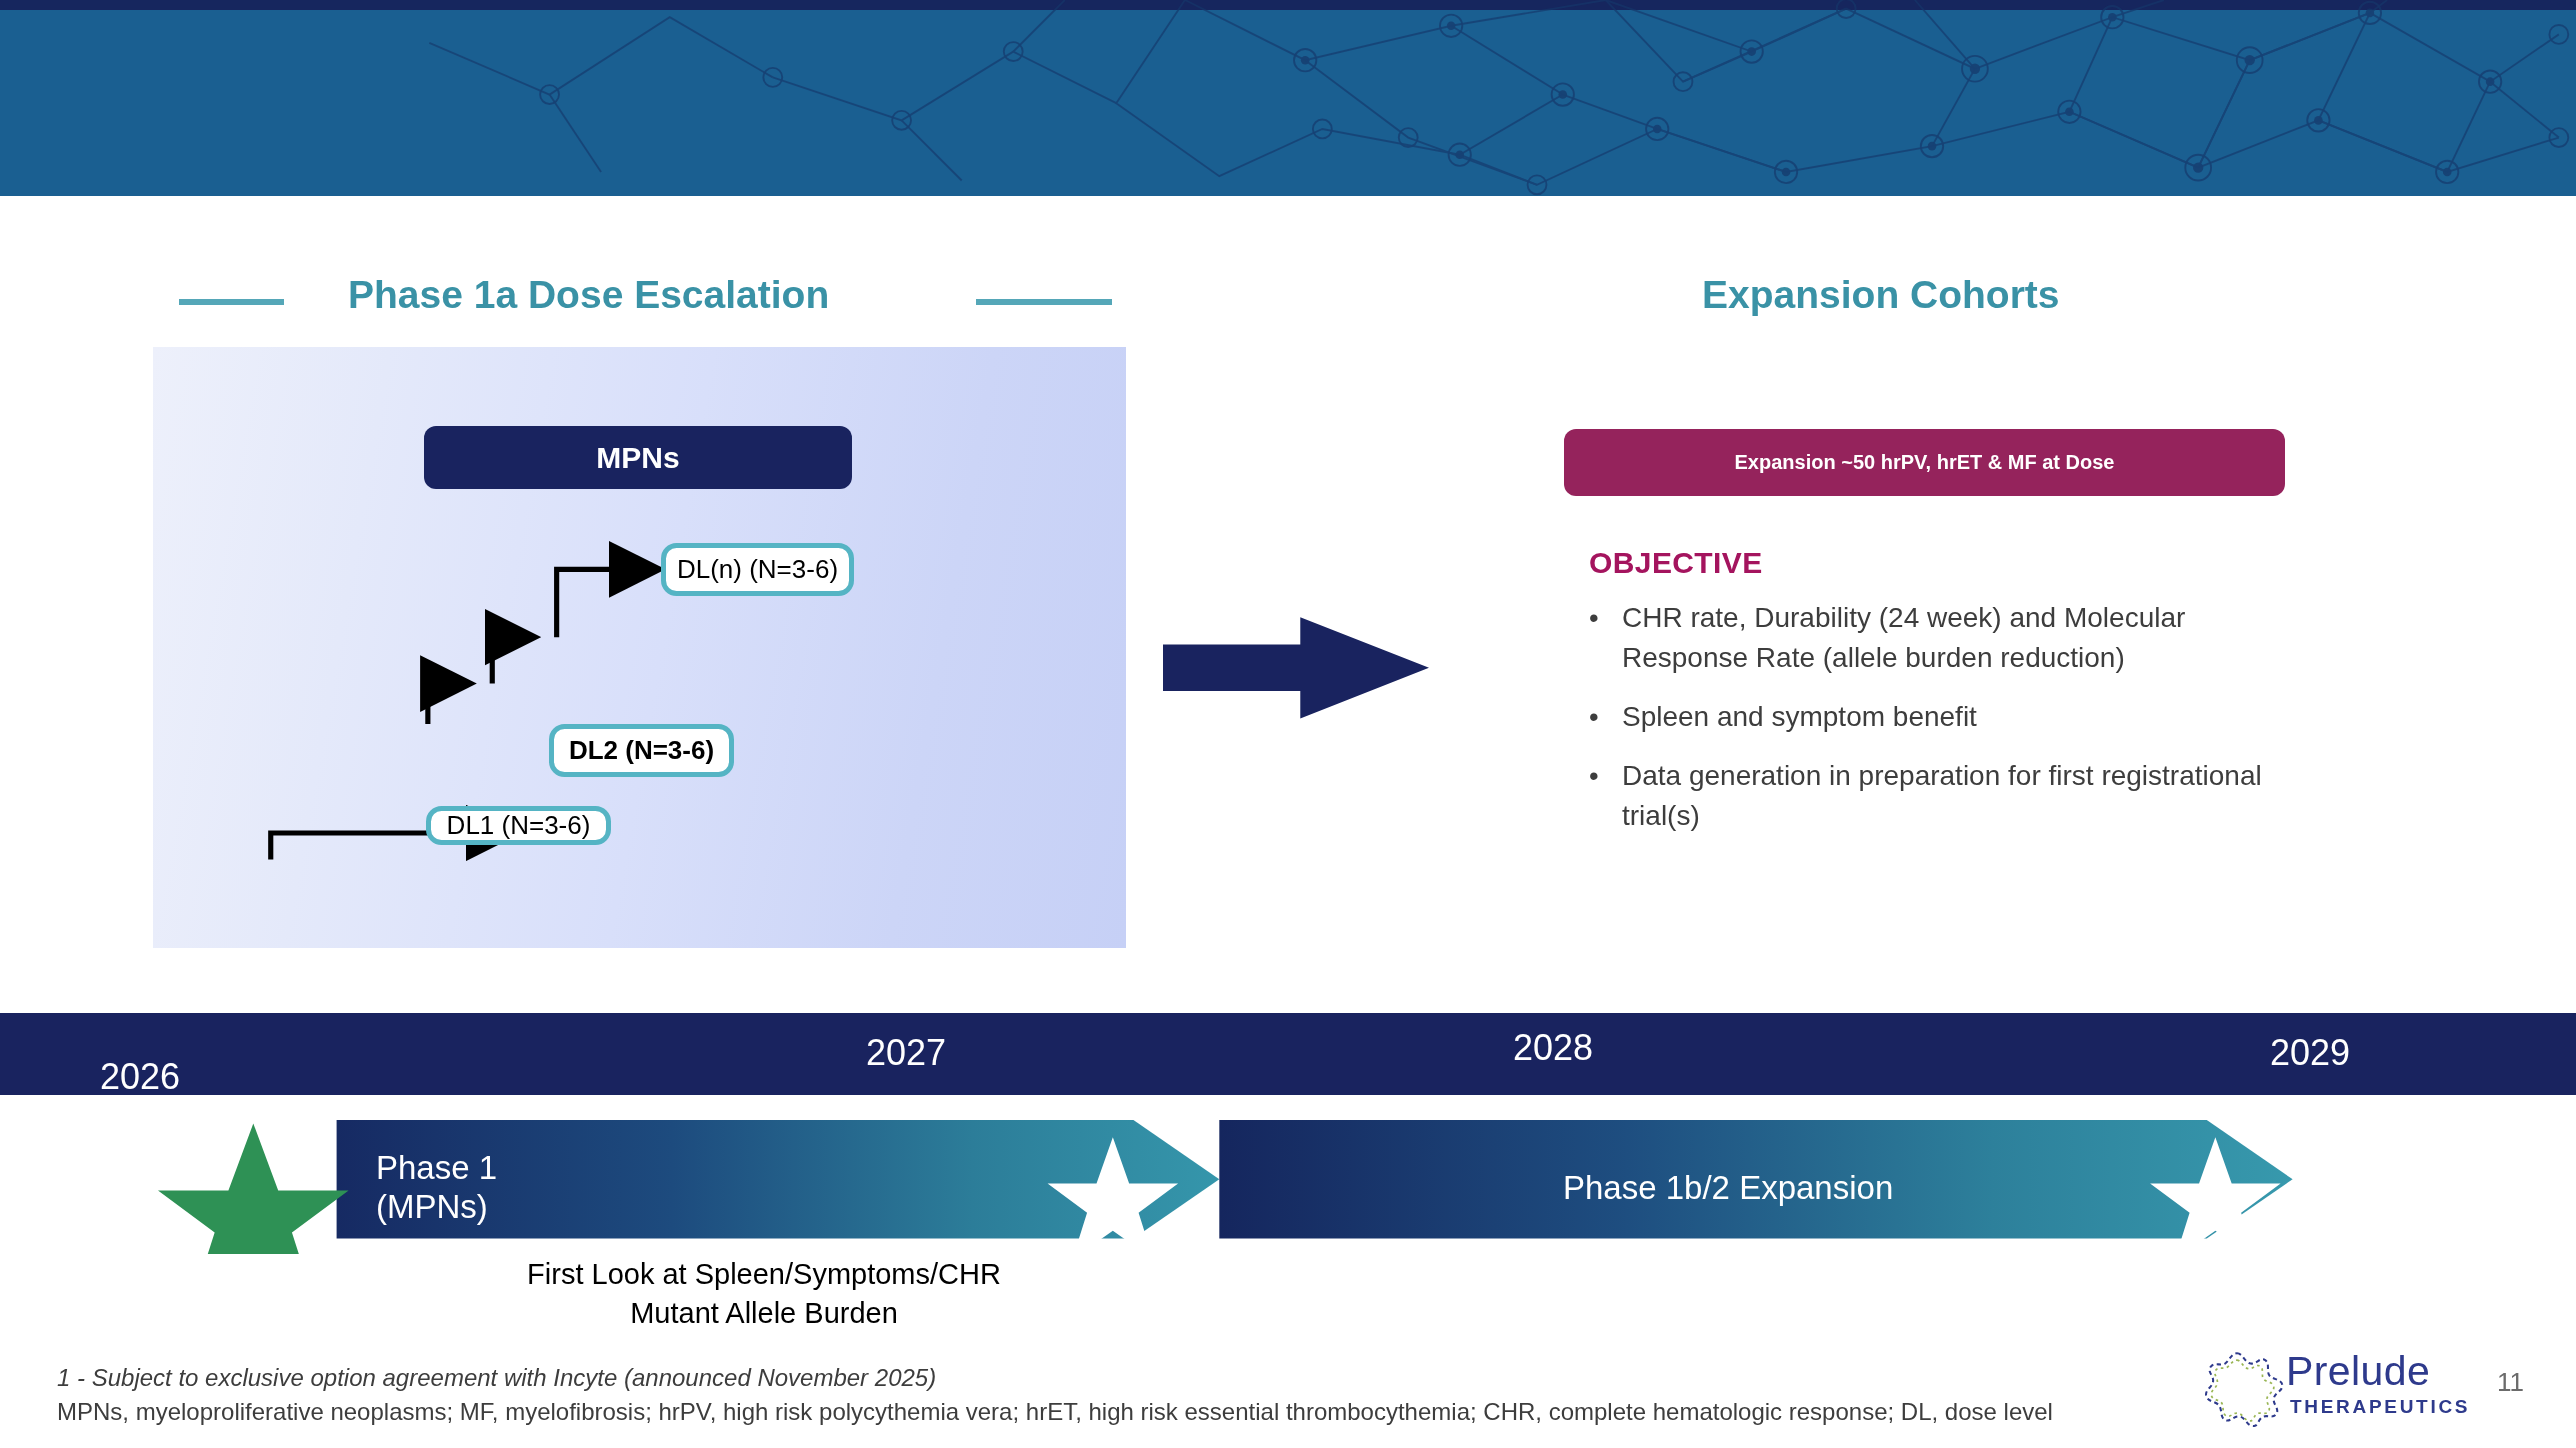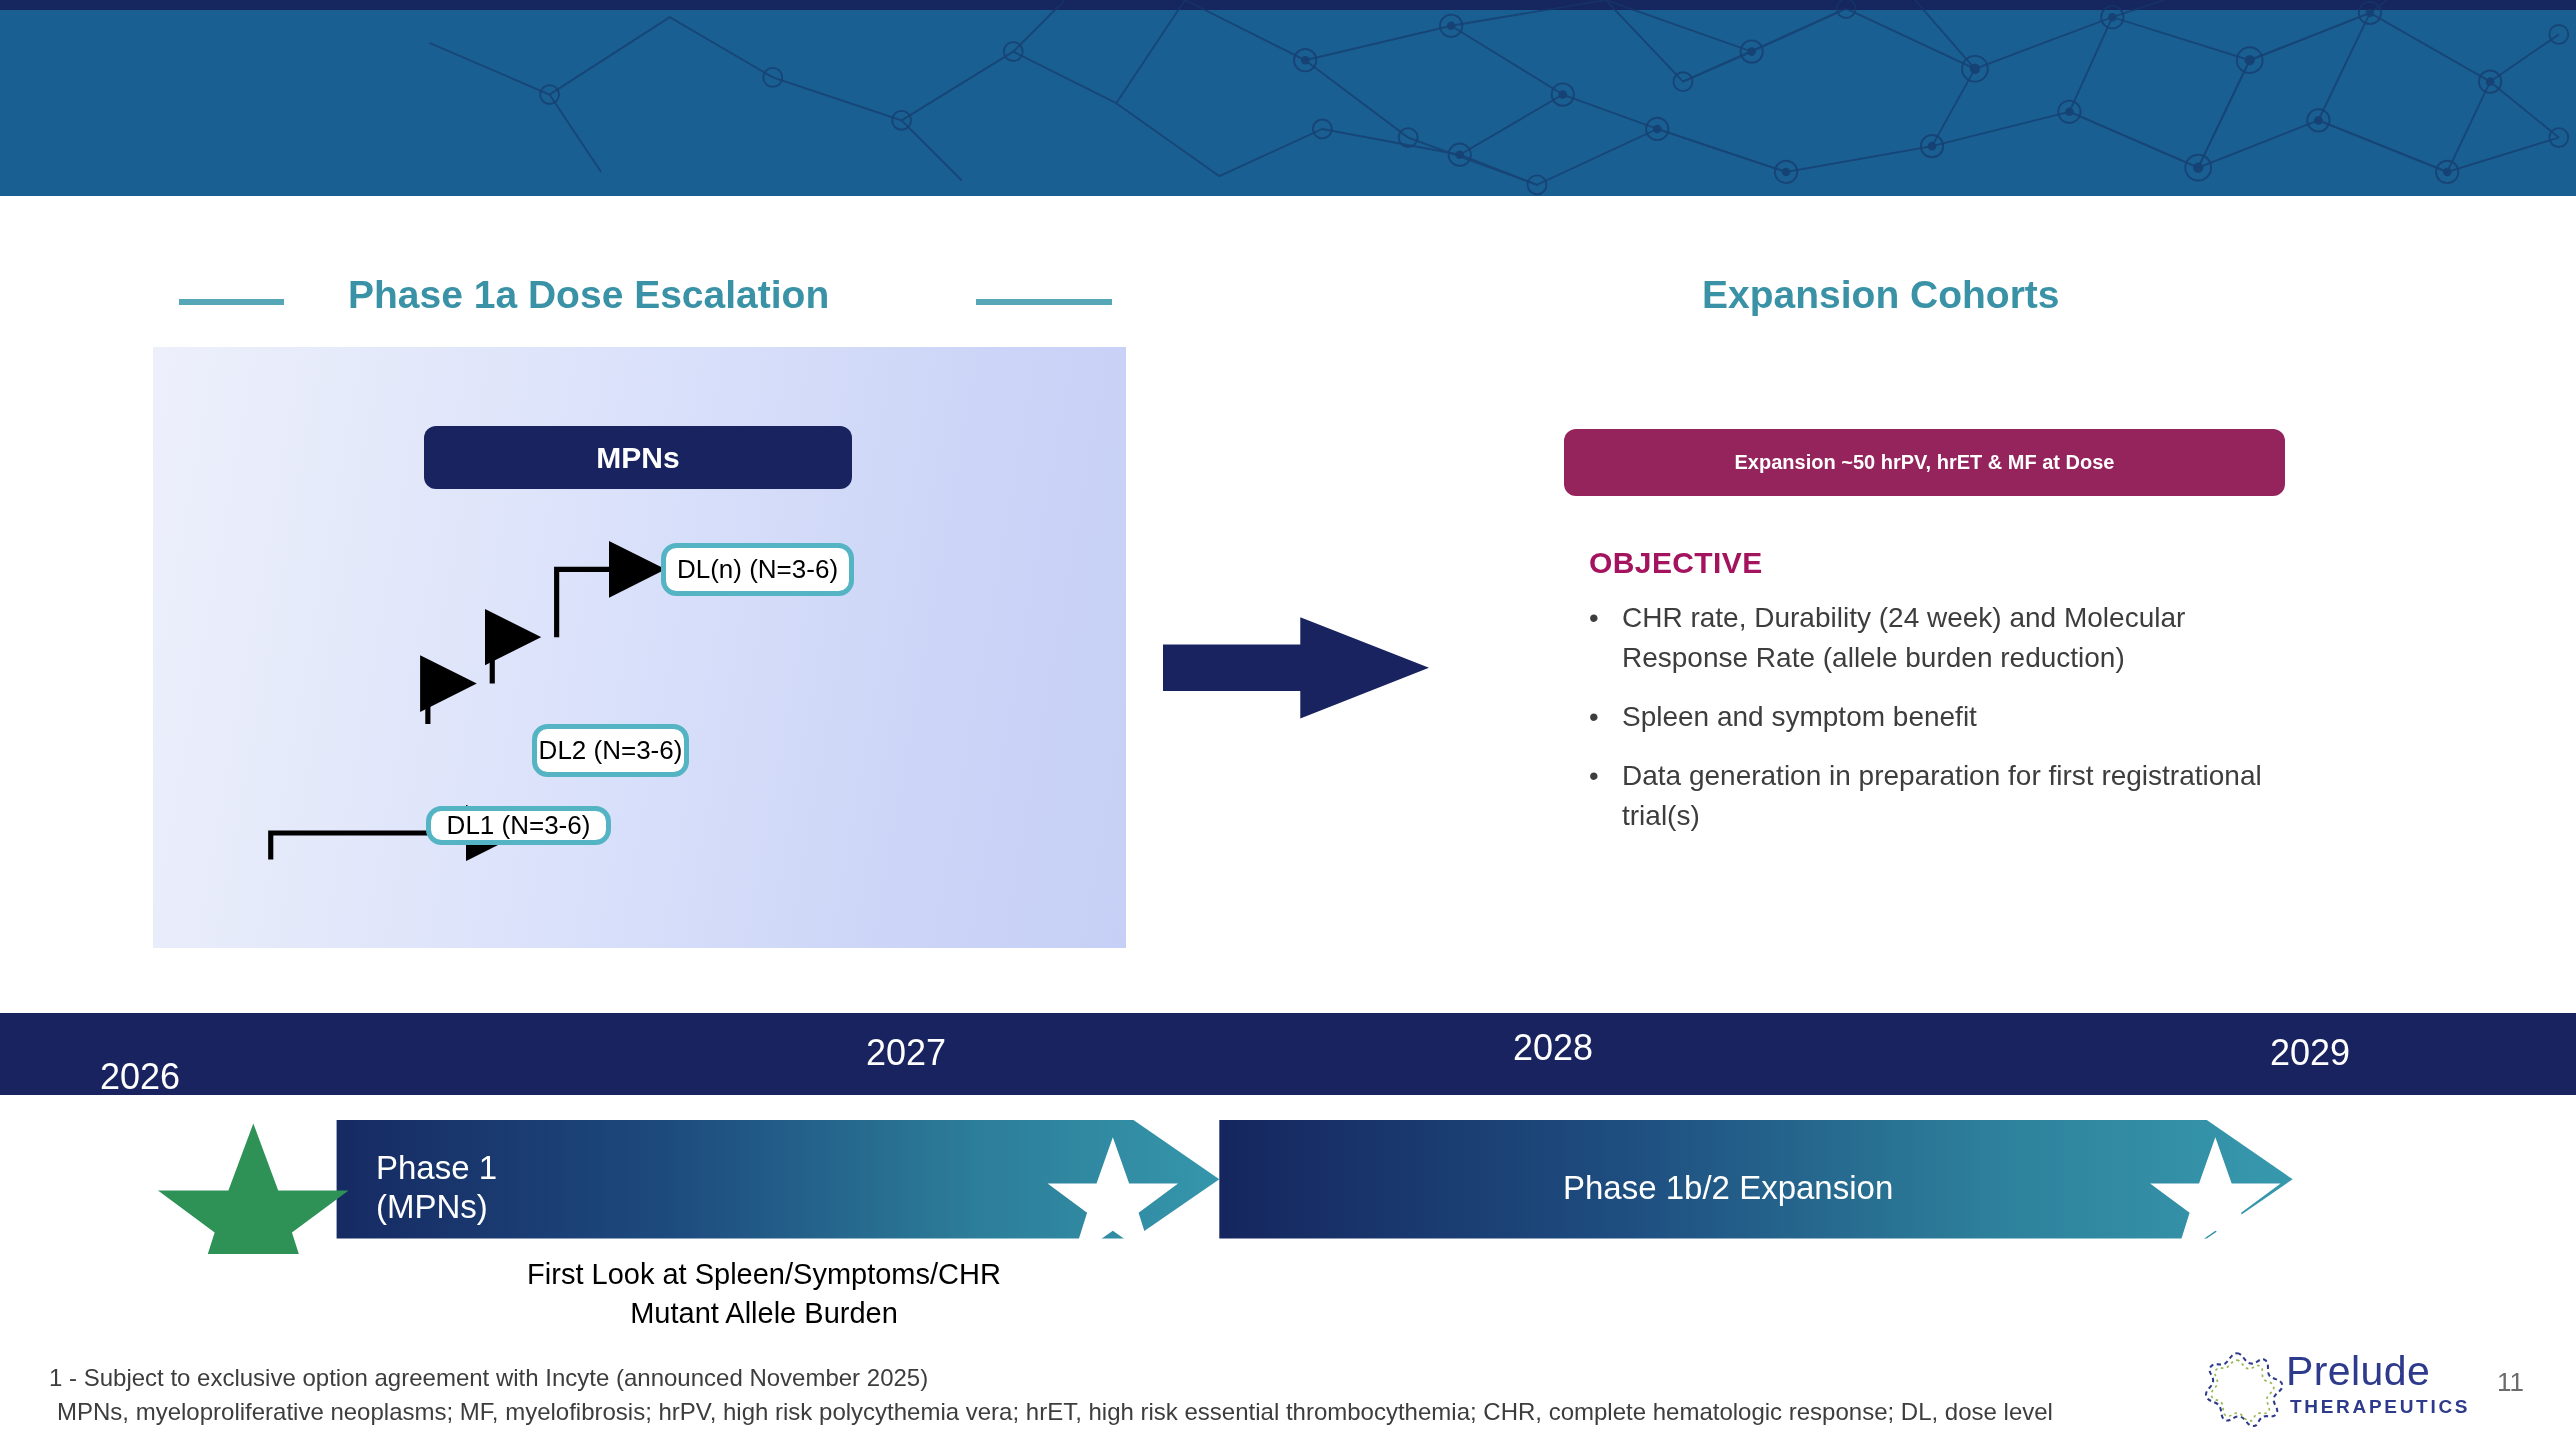--- a/index.html
+++ b/index.html
@@ -118,21 +118,21 @@
     align-items: center;
     justify-content: center;
     box-sizing: border-box;
   }
   .dl-box .label {
     font-size: 26px;
     color: #000000;
     white-space: nowrap;
   }
   #dl-n  { left: 661px; top: 543px;  width: 193px; height: 53px; }
-  #dl-2  { left: 532px; top: 724px;  width: 157px; height: 53px; }
+  #dl-2  { left: 549px; top: 724px;  width: 185px; height: 53px; font-weight: bold; }
   #dl-1  { left: 426px; top: 806px;  width: 185px; height: 39px; }
 
   #stair-arrows {
     position: absolute;
     left: 153px; top: 347px;
     width: 973px; height: 601px;
     pointer-events: none;
   }
 
   
@@ -241,25 +241,26 @@
     text-align: center;
     font-size: 29px;
     line-height: 39px;
     color: #000000;
     white-space: pre-line;
   }
 
   
   #footnote-1 {
     position: absolute;
-    left: 49px;
+    left: 57px;
     top: 1364px;
     font-size: 24px;
     color: #3d3d3d;
     white-space: nowrap;
+    font-style: italic;
   }
   #footnote-2 {
     position: absolute;
     left: 57px;
     top: 1398px;
     font-size: 24px;
     color: #3d3d3d;
     white-space: nowrap;
   }
 

